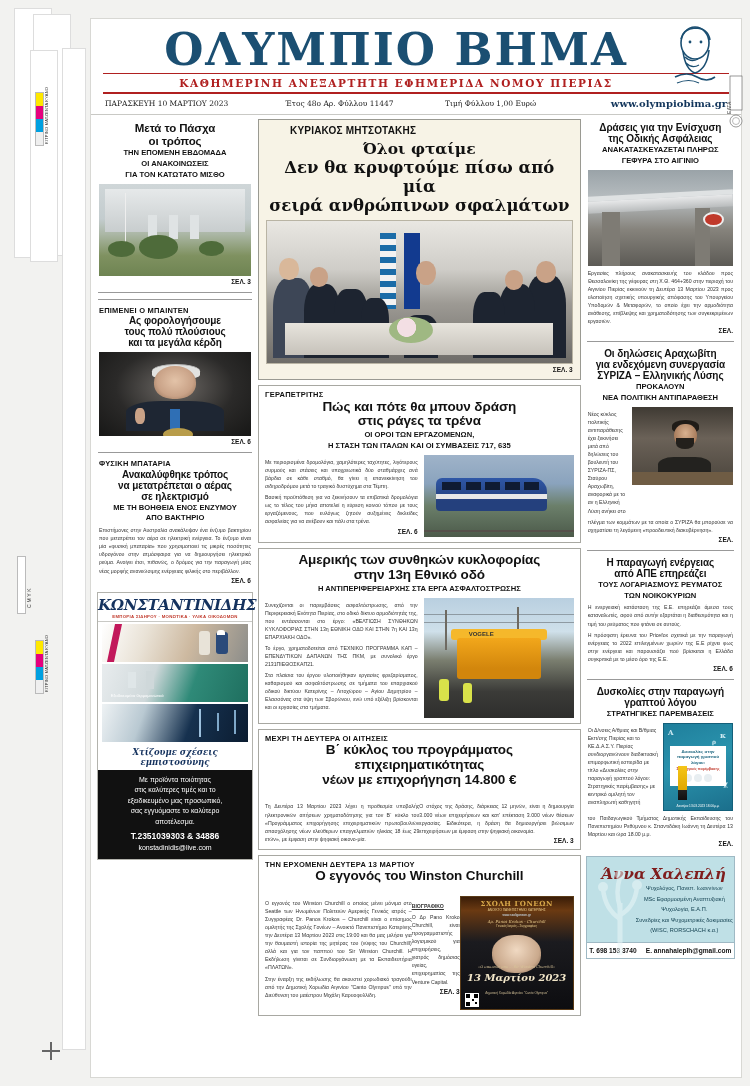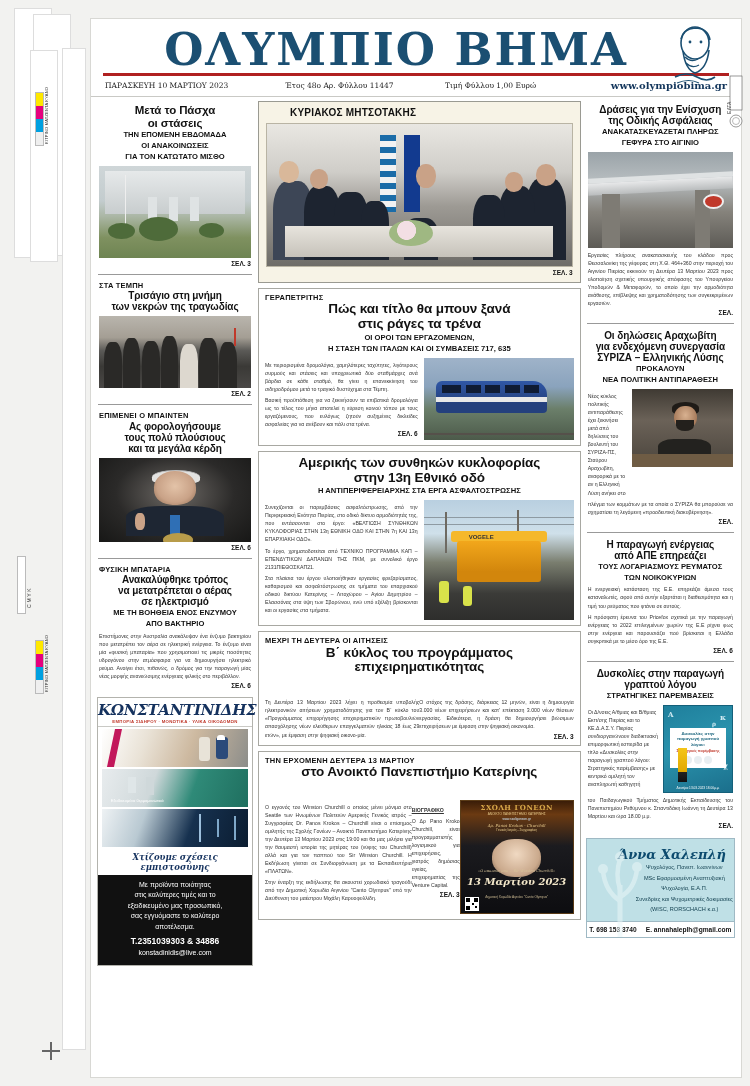--- a/index.html
+++ b/index.html
@@ -310,21 +310,21 @@
     background: #fff;
   }
   .two-col {
     display: flex;
     gap: 6px;
     margin-top: 4px;
   }
   .two-col .tc-text { flex: 1; }
   .two-col .tc-img  { width: 150px; }
 
-  .three-col { display: flex; margin-top: 20px; }
+  .three-col { display: flex; margin-top: 12px; }
 
   
   .ad-konst {
     border: 1px solid #b3b3ad;
     margin-top: 4px;
     background: #fff;
   }
   .ad-konst .brand {
     text-align: center;
     font-family: "DejaVu Serif", serif;
@@ -377,22 +377,22 @@
   }
   .ad-anna .tree {
     position: absolute; left: 4px; top: 6px; width: 58px; height: 96px;
     opacity: .55;
   }
   .ad-anna .aname {
     text-align: right;
     font-family: "DejaVu Serif", serif;
     font-style: italic;
     font-weight: bold;
-    font-size: 13px;
-    color: #0c4a6e;
+    font-size: 15px;
+    color: #7f1d1d;
     padding: 8px 8px 0 0;
   }
   .ad-anna .aline {
     text-align: center;
     font-family: "Liberation Sans", sans-serif;
     font-size: 5.6px;
     color: #0f3d4d;
     line-height: 1.9;
     padding-left: 48px;
   }
@@ -504,20 +504,21 @@
       <i style="background:#00a0e0"></i>
       <i style="background:#efefef"></i>
   </div>
   <div class="cbtext" style="left:44px; top:692px;">ΚΙΤΡΙΝΟ ΜΑΤΖΕΝΤΑ ΚΥΑΝΟ</div>
 
   <div class="sheet">
 
     <div class="masthead">
       <div class="mast-title">ΟΛΥΜΠΙΟ ΒΗΜΑ</div>
       <div class="mast-rule"></div>
+      <div class="mast-sub">ΚΑΘΗΜΕΡΙΝΗ ΑΝΕΞΑΡΤΗΤΗ ΕΦΗΜΕΡΙΔΑ ΝΟΜΟΥ ΠΙΕΡΙΑΣ</div>
       <div class="mast-rule"></div>
       <div class="mast-info">
         <div class="mi-date">ΠΑΡΑΣΚΕΥΗ 10 ΜΑΡΤΙΟΥ 2023</div>
         <div class="mi-issue">Έτος 48ο Αρ. Φύλλου 11447</div>
         <div class="mi-price">Τιμή Φύλλου 1,00 Ευρώ</div>
         <div class="mi-url">www.olympiobima.gr</div>
       </div>
 
       <div class="zeus">
         <svg width="56" height="68" viewBox="0 0 56 68">
@@ -542,55 +543,39 @@
         <div class="st-label">ΕΛΤΑ</div>
       </div>
     </div>
 
     <div class="cols">
 
       <div class="col col-left">
 
         <div class="article">
           <div class="headline h-md">Μετά το Πάσχα</div>
-          <div class="headline h-md">οι στάσεις</div>
+          <div class="headline h-md">οι τρόπος</div>
           <div class="sub">ΤΗΝ ΕΠΟΜΕΝΗ ΕΒΔΟΜΑΔΑ</div>
           <div class="sub">ΟΙ ΑΝΑΚΟΙΝΩΣΕΙΣ</div>
           <div class="sub">ΓΙΑ ΤΟΝ ΚΑΤΩΤΑΤΟ ΜΙΣΘΟ</div>
           <div class="photo ph-maximos" style="height:92px; margin-top:4px;">
             <div class="bld"></div>
             <div class="col1" style="left:32%"></div>
             <div class="col1" style="left:46%"></div>
             <div class="col1" style="left:60%"></div>
             <div class="pole"></div>
             <div class="bush" style="left:26%; bottom:18%; width:26%; height:26%"></div>
             <div class="bush" style="left:6%; bottom:20%; width:18%; height:18%"></div>
             <div class="bush" style="left:66%; bottom:22%; width:16%; height:16%"></div>
           </div>
           <div class="sel">ΣΕΛ. 3</div>
         </div>
 
         <div class="sep"></div>
 
-        <div class="article">
-          <div class="kicker">ΣΤΑ ΤΕΜΠΗ</div>
-          <div class="headline h-sm">Τρισάγιο στη μνήμη</div>
-          <div class="headline h-sm">των νεκρών της τραγωδίας</div>
-          <div class="photo ph-tempi" style="height:72px; margin-top:4px;">
-            <div class="fig" style="left:3%;  width:12%; height:64%"></div>
-            <div class="fig" style="left:16%; width:11%; height:70%"></div>
-            <div class="fig" style="left:28%; width:12%; height:66%"></div>
-            <div class="fig" style="left:41%; width:11%; height:72%"></div>
-            <div class="fig" style="left:53%; width:12%; height:62%; background:#ddd8cf"></div>
-            <div class="fig" style="left:66%; width:12%; height:70%"></div>
-            <div class="fig" style="left:79%; width:12%; height:64%"></div>
-            <div class="gl" style="right:10%; top:16%; width:2px; height:26%; background:#c0392b"></div>
-          </div>
-          <div class="sel">ΣΕΛ. 2</div>
-        </div>
 
         <div class="sep"></div>
 
         <div class="article">
           <div class="kicker">ΕΠΙΜΕΝΕΙ Ο ΜΠΑΙΝΤΕΝ</div>
           <div class="headline h-sm">Ας φορολογήσουμε</div>
           <div class="headline h-sm">τους πολύ πλούσιους</div>
           <div class="headline h-sm">και τα μεγάλα κέρδη</div>
           <div class="photo ph-biden" style="height:84px; margin-top:4px;">
             <div class="hair"></div>
@@ -650,20 +635,25 @@
             <span class="phone">T.2351039303 &amp; 34886</span>
             <span class="mail">konstadinidis@live.com</span>
           </div>
         </div>
       </div>
 
       <div class="col col-mid">
 
         <div class="lead">
           <div class="lead-kicker">ΚΥΡΙΑΚΟΣ ΜΗΤΣΟΤΑΚΗΣ</div>
+          <div class="lead-h1">
+            <div class="l1">Όλοι φταίμε</div>
+            <div>Δεν θα κρυφτούμε πίσω από μία</div>
+            <div>σειρά ανθρώπινων σφαλμάτων</div>
+          </div>
 
           <div class="lead-photo">
             <div class="lp-flag" style="left:37%; background:repeating-linear-gradient(180deg,#1b6ca8 0 6px,#f2f2f2 6px 12px);"></div>
             <div class="lp-flag" style="left:45%; background:#123a8f;"></div>
             <div class="lp-head" style="left:49%; top:28%; width:20px; height:24px;"></div>
             <div class="lp-person" style="left:45%; width:34px; height:30%;"></div>
             <div class="lp-person" style="left:2%;  width:40px; height:56%; background:#3d4656;"></div>
             <div class="lp-person" style="left:12%; width:36px; height:52%;"></div>
             <div class="lp-person" style="left:22%; width:34px; height:48%;"></div>
             <div class="lp-person" style="left:31%; width:28px; height:42%;"></div>
@@ -675,21 +665,21 @@
             <div class="lp-head" style="right:5%; top:28%; width:20px; height:22px;"></div>
             <div class="lp-head" style="right:16%;top:34%; width:18px; height:20px;"></div>
             <div class="lp-table"></div>
             <div class="lp-flower" style="left:40%; bottom:14%; width:44px; height:26px; background:radial-gradient(circle at 40% 40%,#f3dfe4 0 30%,#9fb882 32% 100%);"></div>
           </div>
           <div class="lead-sel">ΣΕΛ. 3</div>
         </div>
 
         <div class="boxart">
           <div class="kicker">ΓΕΡΑΠΕΤΡΙΤΗΣ</div>
-          <div class="headline h-lg">Πώς και τίτλο θα μπουν ξανά</div>
+          <div class="headline h-lg">Πώς και πότε θα μπουν δράση</div>
           <div class="headline h-lg">στις ράγες τα τρένα</div>
           <div class="sub">ΟΙ ΟΡΟΙ ΤΩΝ ΕΡΓΑΖΟΜΕΝΩΝ,</div>
           <div class="sub">Η ΣΤΑΣΗ ΤΩΝ ΙΤΑΛΩΝ ΚΑΙ ΟΙ ΣΥΜΒΑΣΕΙΣ 717, 635</div>
           <div class="two-col">
             <div class="tc-text">
               <div class="body">Με περιορισμένα δρομολόγια, χαμηλότερες ταχύτητες, λιγότερους συρμούς και στάσεις και υποχρεωτικά δύο σταθμάρχες ανά βάρδια σε κάθε σταθμό, θα γίνει η επανεκκίνηση του σιδηροδρόμου μετά το τραγικό δυστύχημα στα Τέμπη.</div>
               <div class="body">Βασική προϋπόθεση για να ξεκινήσουν τα επιβατικά δρομολόγια ως το τέλος του μήνα αποτελεί η εύρεση κοινού τόπου με τους εργαζόμενους, που ευλόγως ζητούν αυξημένες δικλείδες ασφαλείας για να ανέβουν και πάλι στα τρένα.</div>
               <div class="sel">ΣΕΛ. 6</div>
             </div>
             <div class="tc-img">
@@ -729,34 +719,35 @@
                 <div class="worker" style="left:26%; bottom:12%; width:9px; height:20px; border-radius:3px"></div>
                 <div class="gl" style="left:30%; top:28%; font-size:6px; color:#333; font-family:'Liberation Sans',sans-serif; font-weight:bold;">VOGELE</div>
               </div>
             </div>
           </div>
         </div>
 
         <div class="boxart">
           <div class="kicker">ΜΕΧΡΙ ΤΗ ΔΕΥΤΕΡΑ ΟΙ ΑΙΤΗΣΕΙΣ</div>
           <div class="headline h-lg">Β΄ κύκλος του προγράμματος επιχειρηματικότητας</div>
+          <div class="headline h-lg">νέων με επιχορήγηση 14.800 €</div>
           <div class="three-col">
             <div style="flex:1">
               <div class="body">Τη Δευτέρα 13 Μαρτίου 2023 λήγει η προθεσμία υποβολής ηλεκτρονικών αιτήσεων χρηματοδότησης για τον Β΄ κύκλο του «Προγράμματος επιχορήγησης επιχειρηματικών πρωτοβουλιών απασχόλησης νέων ελεύθερων επαγγελματιών ηλικίας 18 έως 29 ετών», με έμφαση στην ψηφιακή οικονο-μία.</div>
             </div>
             <div style="flex:1">
               <div class="body">Ο στόχος της δράσης, διάρκειας 12 μηνών, είναι η δημιουργία 3.000 νέων επιχειρήσεων και κατ' επέκταση 3.000 νέων θέσεων εργασίας. Ειδικότερα, η δράση θα δημιουργήσει βιώσιμων επιχειρήσεων με έμφαση στην ψηφιακή οικονομία.</div>
               <div class="sel">ΣΕΛ. 3</div>
             </div>
           </div>
         </div>
 
         <div class="boxart">
           <div class="kicker">ΤΗΝ ΕΡΧΟΜΕΝΗ ΔΕΥΤΕΡΑ 13 ΜΑΡΤΙΟΥ</div>
-          <div class="headline h-lg">στο Ανοικτό Πανεπιστήμιο Κατερίνης</div>
+          <div class="headline h-lg">Ο εγγονός του Winston Churchill</div>
           <div class="three-col">
             <div style="flex:1.5">
               <div class="body">Ο εγγονός του Winston Churchill ο οποίος μένει μόνιμα στο Seattle των Ηνωμένων Πολιτειών Αμερικής Γενικός ιατρός – Συγγραφέας Dr. Panos Krokos – Churchill είναι ο επίσημος ομιλητής της Σχολής Γονέων – Ανοικτό Πανεπιστήμιο Κατερίνης την Δευτέρα 13 Μαρτίου 2023 στις 19:00 και θα μας μιλήσει για την θαυμαστή ιστορία της μητέρας του (νύφης του Churchill) αλλά και για τον παππού του Sir Winston Churchill. Η Εκδήλωση γίνεται σε Συνδιοργάνωση με τα Εκπαιδευτήρια «ΠΛΑΤΩΝ».</div>
               <div class="body">Στην έναρξη της εκδήλωσης θα ακουστεί χορωδιακό τραγούδι από την Δημοτική Χορωδία Αιγινίου "Canto Olympus"  υπό την Διεύθυνση του μαέστρου Μιχάλη Καρυοφυλλίδη.</div>
             </div>
             <div style="width:48px">
               <div class="body" style="font-weight:bold;text-decoration:underline;text-align:left;margin-top:6px">ΒΙΟΓΡΑΦΙΚΟ</div>
               <div class="body">Ο Δρ Pano Kroko Churchill, είναι προγραμματιστής λογισμικού για επιχειρήσεις, γιατρός δημόσιας υγείας, επιχειρηματίας της Venture Capital.</div>
               <div class="sel">ΣΕΛ. 3</div>
             </div>

